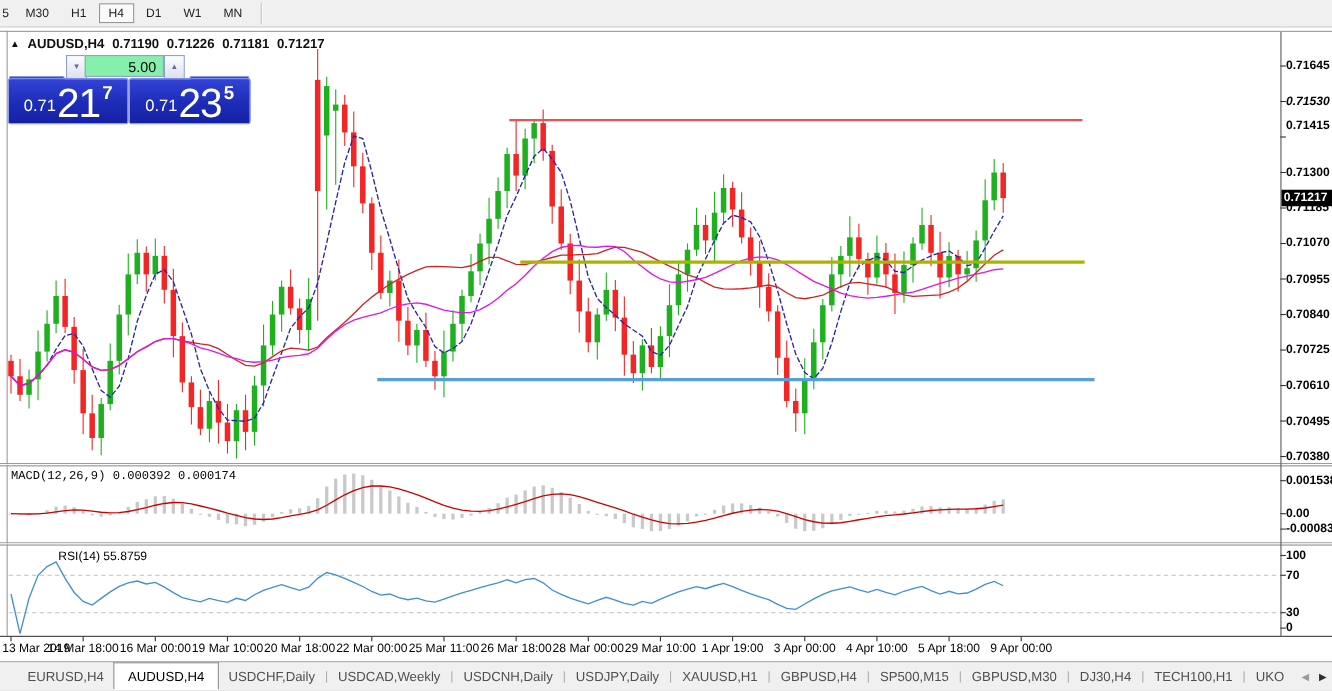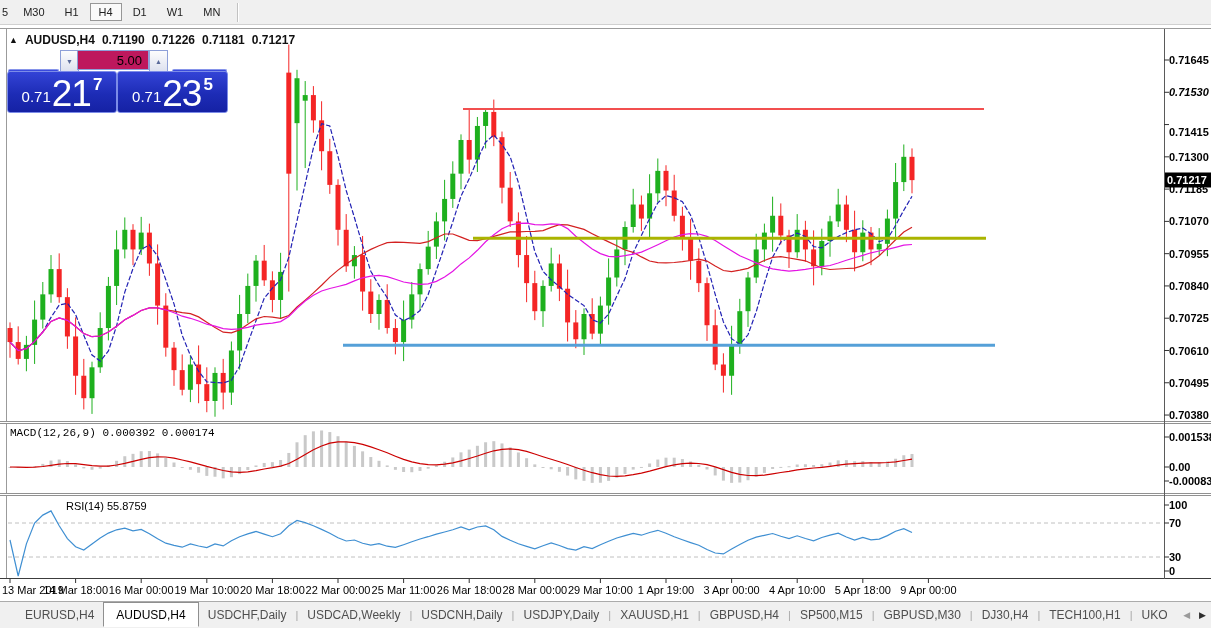--- a/index.html
+++ b/index.html
@@ -23,21 +23,21 @@
   .hdr span{white-space:nowrap;}
 
   
   .blue-btn{position:absolute;background:linear-gradient(#3a4ade,#1c2bb4);border:1px solid #8694ea;
             border-bottom:2px solid #ffffff;border-radius:2px;color:#fff;display:flex;
             align-items:center;justify-content:center;font-size:16px;z-index:6;cursor:pointer;margin-top:19px;}
   .spin{position:absolute;background:linear-gradient(#fdfdfd,#dde1ef);border:1px solid #8ea0d8;
         color:#5a6a9a;display:flex;align-items:center;justify-content:center;font-size:7px;
         z-index:6;cursor:pointer;}
   .volbox{position:absolute;left:77px;top:50px;width:72px;height:20px;border:1px solid #8ea0d8;
-          background:#be185d;z-index:6;box-sizing:border-box;font-size:13px;text-align:right;
+          background:#86efac;z-index:6;box-sizing:border-box;font-size:13px;text-align:right;
           padding:0 6px 0 0;font-family:"Liberation Sans",sans-serif;}
   .bigpanel{position:absolute;top:71px;height:39px;background:linear-gradient(#3343d6 0%,#1d2cb6 55%,#1521a4 100%);
             border:1px solid #7c8ce8;border-radius:3px;color:#fff;display:flex;align-items:flex-end;
             justify-content:center;z-index:6;cursor:pointer;padding-bottom:1px;}
   .bigpanel .pfx{font-size:15px;font-weight:400;margin:0 1px 6px 0;}
   .bigpanel .big{font-size:37px;line-height:0.93;font-weight:400;letter-spacing:-1px;}
   .bigpanel .sup{font-size:17px;margin:0 0 16px 2px;font-weight:700;}
 
   
   .plabel{position:absolute;left:1169px;transform:translateY(-50%);font-size:11px;font-weight:700;
@@ -506,26 +506,26 @@
     <span class="big">21</span>
     <span class="sup">7</span>
   </div>
   <div class="bigpanel" style="left:117px;width:109px;">
     <span class="pfx">0.71</span>
     <span class="big">23</span>
     <span class="sup">5</span>
   </div>
 
   <div class="indlabel" style="left:10px;top:427px;font-family:Liberation Mono, monospace;">MACD(12,26,9) 0.000392 0.000174</div>
-  <div class="indlabel" style="left:26px;top:500px;padding-left:40px;">RSI(14) 55.8759</div>
+  <div class="indlabel" style="left:13px;top:500px;padding-left:40px;">RSI(14) 55.8759</div>
 
   <div id="price-labels">
       <div class="plabel" style="top: 60px;">0.71645</div>
       <div class="plabel" style="top: 92.2759px; font-style: italic;">0.71530</div>
-      <div class="plabel" style="top: 132px;">0.71415</div>
+      <div class="plabel" style="top: 114px;">0.71415</div>
       <div class="plabel" style="top: 156.828px;">0.71300</div>
       <div class="plabel" style="top: 189.104px;">0.71185</div>
       <div class="plabel" style="top: 221.38px;">0.71070</div>
       <div class="plabel" style="top: 253.655px;">0.70955</div>
       <div class="plabel" style="top: 285.931px;">0.70840</div>
       <div class="plabel" style="top: 318.207px;">0.70725</div>
       <div class="plabel" style="top: 351px;">0.70610</div>
       <div class="plabel" style="top: 382.759px;">0.70495</div>
       <div class="plabel" style="top: 415.035px;">0.70380</div>
     </div>

